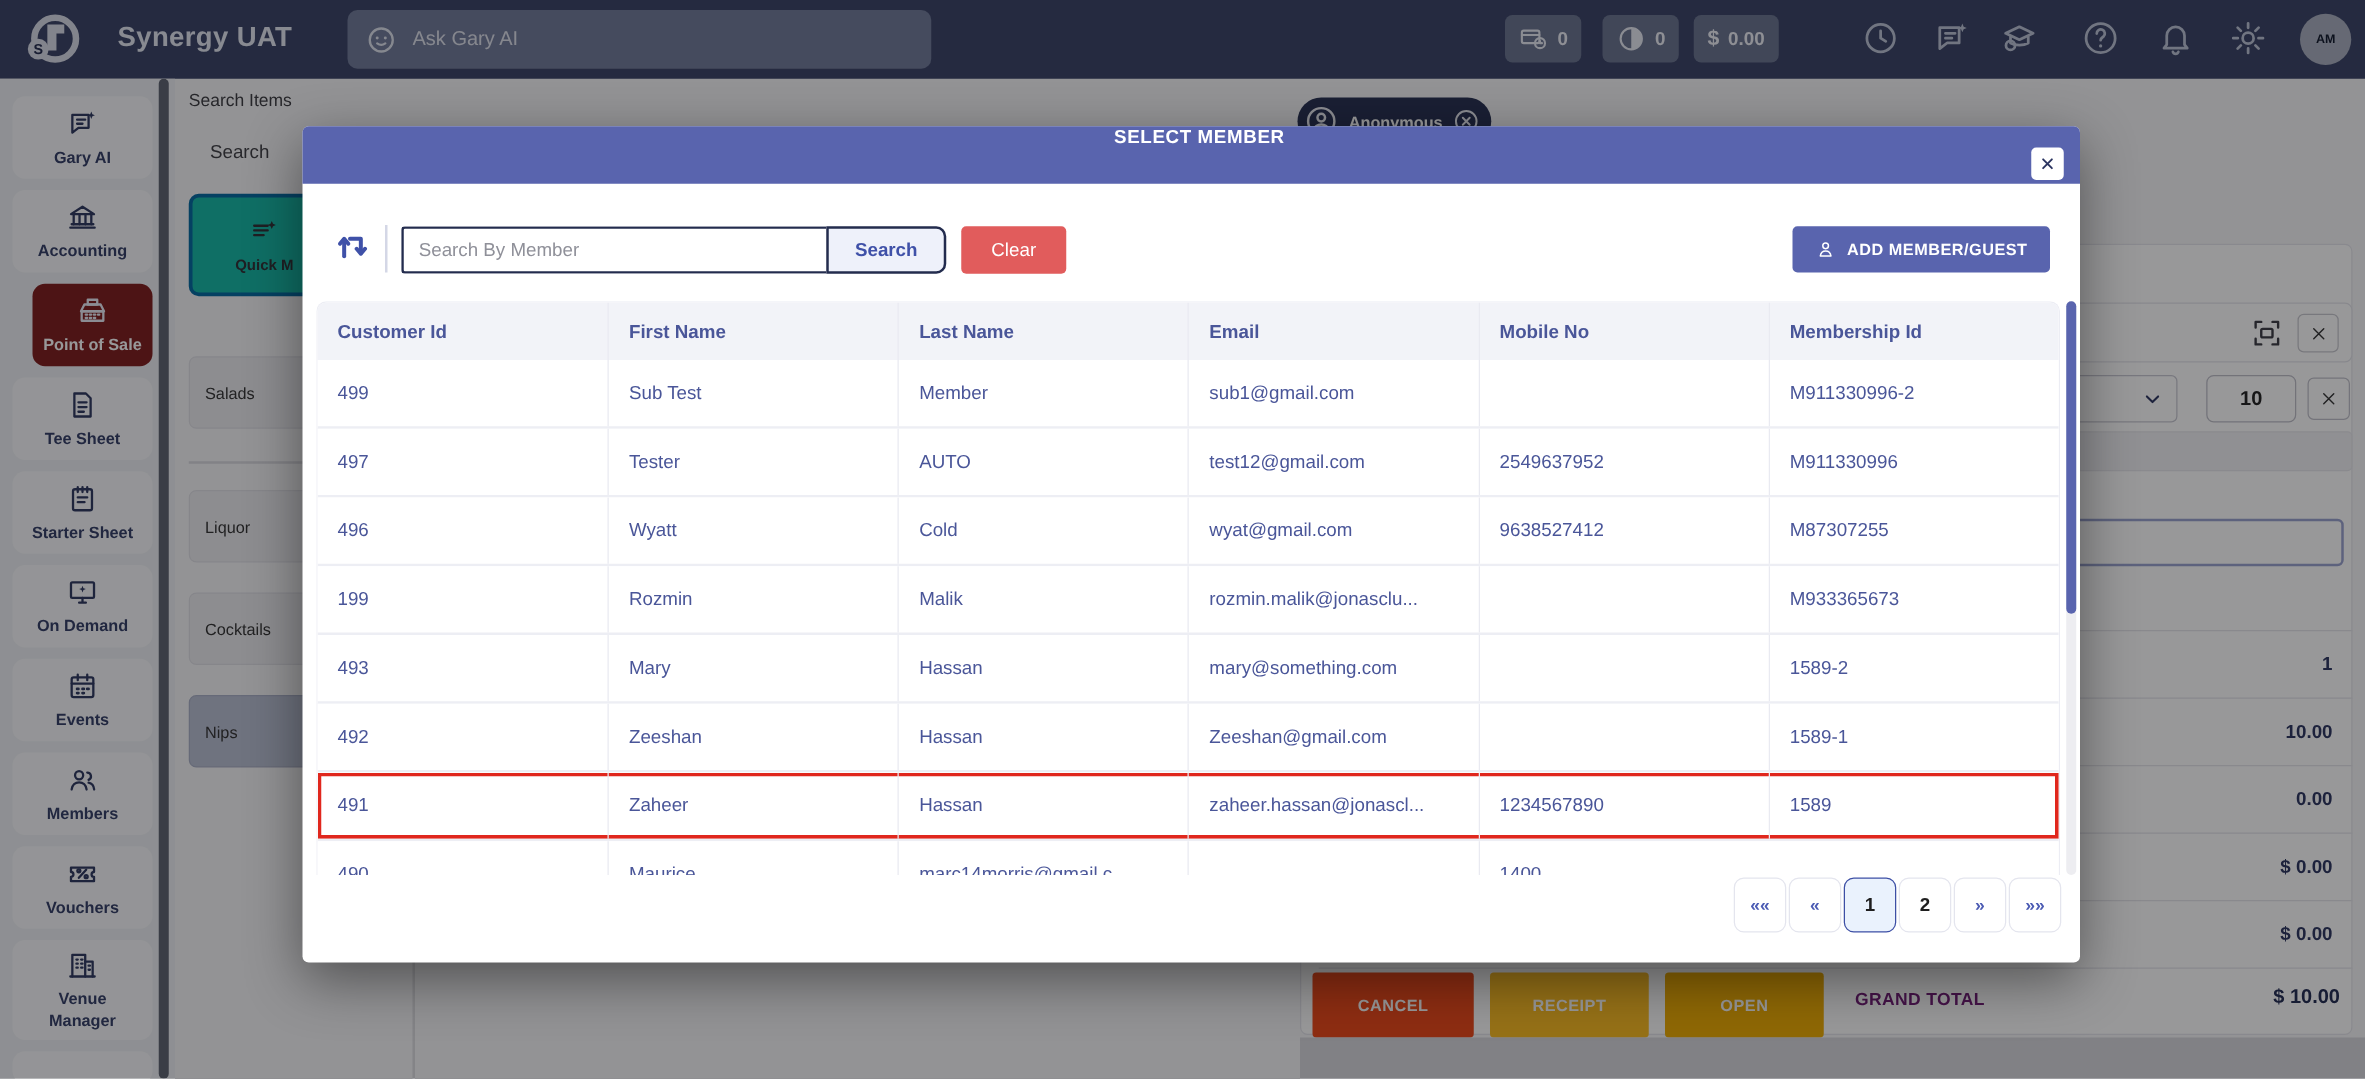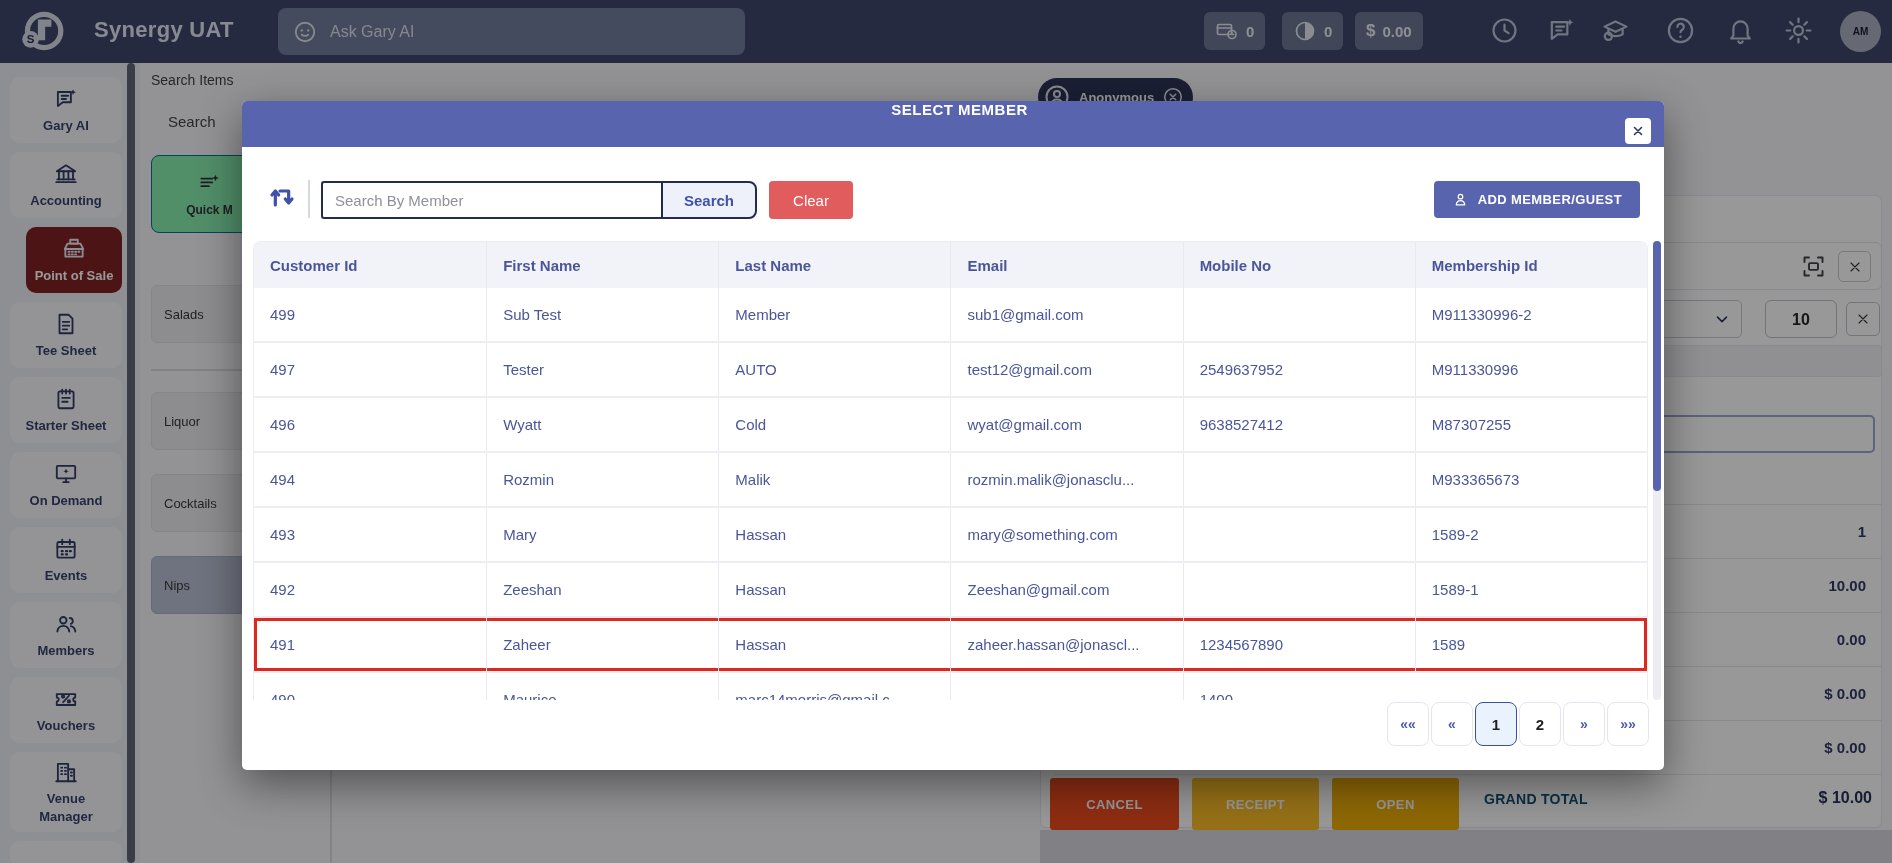--- a/index.html
+++ b/index.html
@@ -33,21 +33,21 @@
              justify-content:center;gap:5px;padding:7px 2px;box-sizing:border-box;color:#2e3760;cursor:pointer;}
   .side-tile .sicon{width:26px;height:26px;}
   .side-tile .lbl{font-size:13px;font-weight:bold;color:#333d66;text-align:center;line-height:1.35;}
   .side-tile.active{background:#7f1d1d;color:#e9ebf5;margin-left:16px;}
   .side-tile.active .lbl{color:#fff;}
   .side-tile.partial{min-height:26px;}
 
   
   .lbl-search-items{position:absolute;left:151px;top:72px;font-size:14px;color:#3c3c40;z-index:1;}
   .lbl-search{position:absolute;left:168px;top:113px;font-size:15px;color:#3f3f44;z-index:1;}
-  .qtile{position:absolute;left:151px;top:155px;width:115px;height:76px;background:#86efac;border:1px solid #0369a1;
+  .qtile{position:absolute;left:151px;top:155px;width:115px;height:76px;background:#14b8a6;border:3px solid #0369a1;
          border-radius:8px;display:flex;flex-direction:column;align-items:center;justify-content:center;gap:6px;
          color:#2f2f34;z-index:1;}
   .qtile .ic{width:26px;height:26px;}
   .qtile .lbl{font-size:12px;font-weight:bold;white-space:nowrap;}
   .vdivider{position:absolute;left:330px;top:192px;bottom:0;width:2px;background:#dcdce1;z-index:1;}
   .hdivider{position:absolute;left:151px;top:369px;width:179px;height:2px;background:#d9d9de;z-index:1;}
   .cat{position:absolute;left:151px;width:179px;height:58px;background:#ededf0;border:1px solid #e0e0e6;border-radius:6px;
        display:flex;align-items:center;padding-left:12px;box-sizing:border-box;font-size:13px;color:#333;z-index:1;}
   .cat.sel{background:#b9bfd3;border-color:#aab0c6;}
 
@@ -79,21 +79,21 @@
   .rinput{position:absolute;left:1080px;top:415px;width:795px;height:38px;background:#fff;border:2px solid #9aa3cf;
           border-radius:5px;z-index:1;box-sizing:border-box;}
   .rsummary{position:absolute;left:1055px;top:504px;width:827px;border-top:1px solid #e5e5ea;z-index:1;}
   .srow{height:54px;border-bottom:1px solid #e5e5ea;display:flex;align-items:center;justify-content:flex-end;
         padding-right:16px;font-size:15px;font-weight:bold;color:#2c3560;box-sizing:border-box;}
   .posbtn{position:absolute;top:778px;height:52px;border:none;border-radius:3px;color:#fff;font-weight:bold;
           font-size:13px;letter-spacing:.4px;z-index:1;font-family:inherit;}
   .btn-cancel{left:1050px;width:129px;background:#ee4718;}
   .btn-receipt{left:1192px;width:127px;background:#fbbc20;}
   .btn-open{left:1332px;width:127px;background:#efac00;}
-  .gt-label{position:absolute;left:1484px;top:791px;font-size:14px;font-weight:bold;color:#0c4a6e;letter-spacing:.3px;z-index:1;}
+  .gt-label{position:absolute;left:1484px;top:791px;font-size:14px;font-weight:bold;color:#701a75;letter-spacing:.3px;z-index:1;}
   .gt-value{position:absolute;right:20px;top:789px;font-size:16px;font-weight:bold;color:#222b52;z-index:1;}
   .bstrip{position:absolute;left:1040px;top:830px;right:0;bottom:0;background:#d8d8dd;z-index:1;}
 
   
   .dim{position:absolute;inset:0;background:rgba(10,10,12,0.42);z-index:5;}
 
   
   .modal{position:absolute;left:242px;top:101px;width:1422px;height:669px;background:#fff;border-radius:5px;
          box-shadow:0 14px 44px rgba(0,0,0,.45);z-index:10;}
   .modal-head{height:46px;background:#5964ae;border-radius:5px 5px 0 0;display:flex;align-items:center;
@@ -487,21 +487,21 @@
           </div>
           <div class="trow">
             <div class="td">496</div>
             <div class="td">Wyatt</div>
             <div class="td">Cold</div>
             <div class="td">wyat@gmail.com</div>
             <div class="td">9638527412</div>
             <div class="td">M87307255</div>
           </div>
           <div class="trow">
-            <div class="td">494</div>
+            <div class="td">199</div>
             <div class="td">Rozmin</div>
             <div class="td">Malik</div>
             <div class="td">rozmin.malik@jonasclu...</div>
             <div class="td"></div>
             <div class="td">M933365673</div>
           </div>
           <div class="trow">
             <div class="td">493</div>
             <div class="td">Mary</div>
             <div class="td">Hassan</div>

